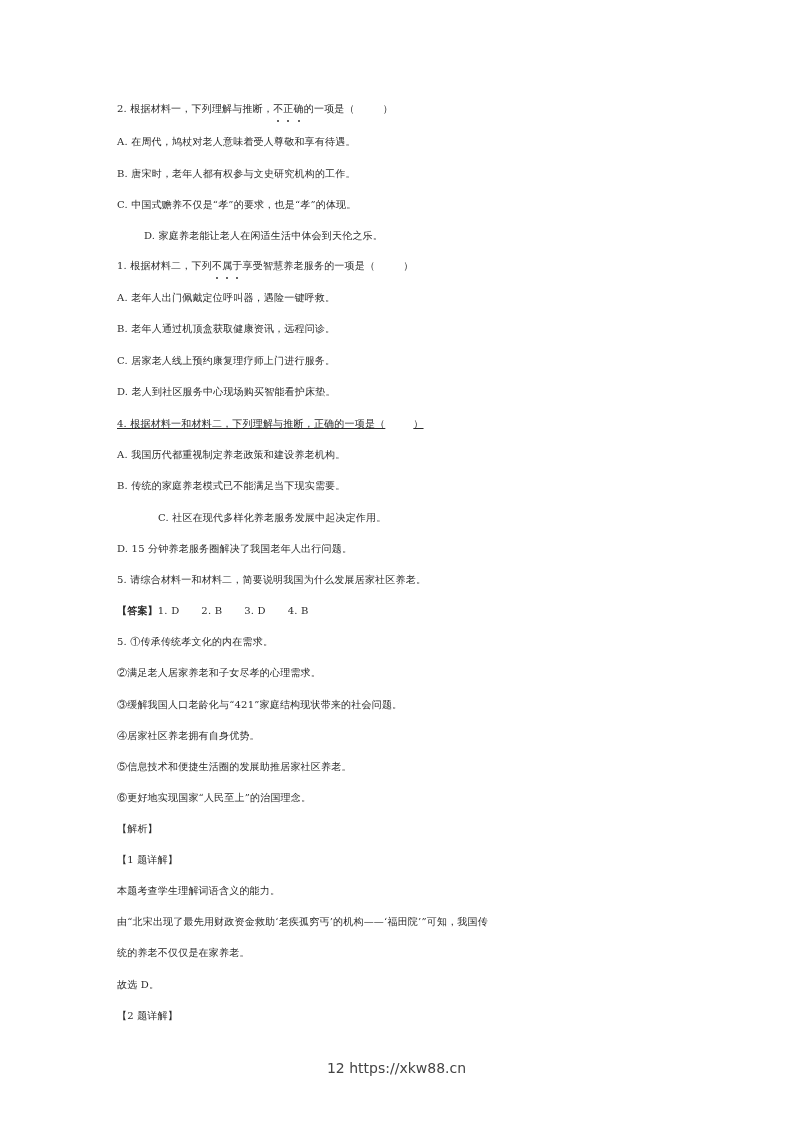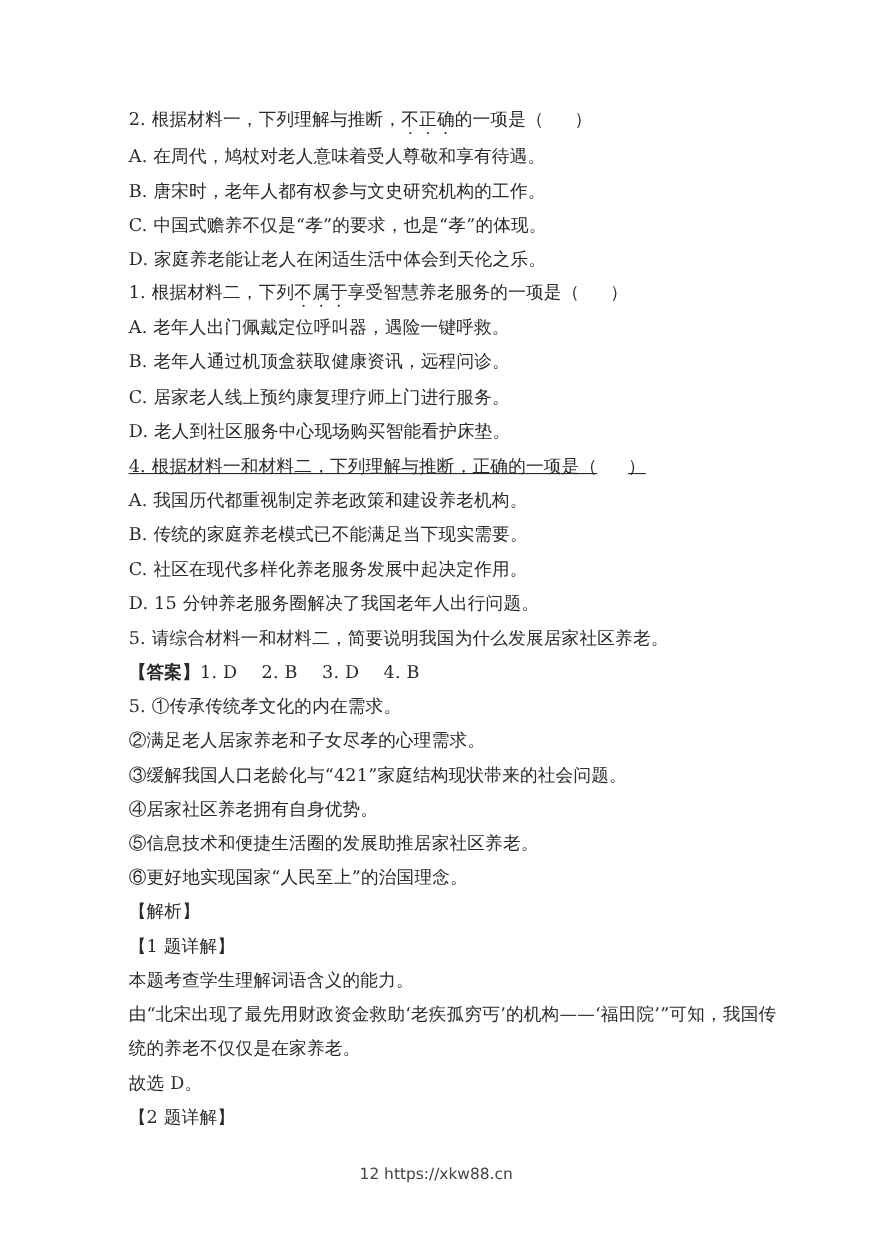--- a/index.html
+++ b/index.html
@@ -17,21 +17,21 @@
     }
     .page {
       position: absolute;
       left: 0; top: 0;
       width: 793px;
       height: 1122px;
     }
     .line {
       position: absolute;
       left: 117px;
-      font-size: 16px;
+      font-size: 10px;
       line-height: 18px;
       white-space: nowrap;
       letter-spacing: 0.2px;
     }
     .emph {
       position: relative;
       display: inline;
     }
     .emph-char {
       position: relative;
@@ -71,36 +71,36 @@
 <body>
 
 <div class="page">
 
   <div class="line" style="top:100px;">
     <span>2. 根据材料一，下列理解与推断，</span><span class="emph"><span class="emph-char">不</span><span class="emph-char">正</span><span class="emph-char">确</span></span><span>的一项是（</span><span class="paren-gap"></span><span>）</span>
   </div>
   <div class="line" style="top:133px;">A. 在周代，鸠杖对老人意味着受人尊敬和享有待遇。</div>
   <div class="line" style="top:165px;">B. 唐宋时，老年人都有权参与文史研究机构的工作。</div>
   <div class="line" style="top:196px;">C. 中国式赡养不仅是“孝”的要求，也是“孝”的体现。</div>
-  <div class="line" style="top:227px;">D. 家庭养老能让老人在闲适生活中体会到天伦之乐。</div>
+  <div class="line" style="top:227px;margin-left:27px;">D. 家庭养老能让老人在闲适生活中体会到天伦之乐。</div>
 
   <div class="line" style="top:257px;">
     <span>1. 根据材料二，下列</span><span class="emph"><span class="emph-char">不</span><span class="emph-char">属</span><span class="emph-char">于</span></span><span>享受智慧养老服务的一项是（</span><span class="paren-gap"></span><span>）</span>
   </div>
   <div class="line" style="top:289px;">A. 老年人出门佩戴定位呼叫器，遇险一键呼救。</div>
   <div class="line" style="top:320px;">B. 老年人通过机顶盒获取健康资讯，远程问诊。</div>
   <div class="line" style="top:352px;">C. 居家老人线上预约康复理疗师上门进行服务。</div>
   <div class="line" style="top:383px;">D. 老人到社区服务中心现场购买智能看护床垫。</div>
 
   <div class="line" style="top:415px;text-decoration:underline;">
     <span>4. 根据材料一和材料二，下列理解与推断，正确的一项是（</span><span class="paren-gap"></span><span>）</span>
   </div>
   <div class="line" style="top:446px;">A. 我国历代都重视制定养老政策和建设养老机构。</div>
   <div class="line" style="top:477px;">B. 传统的家庭养老模式已不能满足当下现实需要。</div>
-  <div class="line" style="top:509px;">C. 社区在现代多样化养老服务发展中起决定作用。</div>
+  <div class="line" style="top:509px;margin-left:41px;">C. 社区在现代多样化养老服务发展中起决定作用。</div>
   <div class="line" style="top:540px;">D. 15 分钟养老服务圈解决了我国老年人出行问题。</div>
 
   <div class="line" style="top:571px;">5. 请综合材料一和材料二，简要说明我国为什么发展居家社区养老。</div>
 
   <div class="line" style="top:602px;">
     <span style="font-weight:bold;">【答案】</span><span>1. D</span><span class="ans-gap"></span><span>2. B</span><span class="ans-gap"></span><span>3. D</span><span class="ans-gap"></span><span>4. B</span>
   </div>
   <div class="line" style="top:633px;">5. ①传承传统孝文化的内在需求。</div>
   <div class="line" style="top:664px;">②满足老人居家养老和子女尽孝的心理需求。</div>
   <div class="line" style="top:696px;">③缓解我国人口老龄化与“421”家庭结构现状带来的社会问题。</div>

